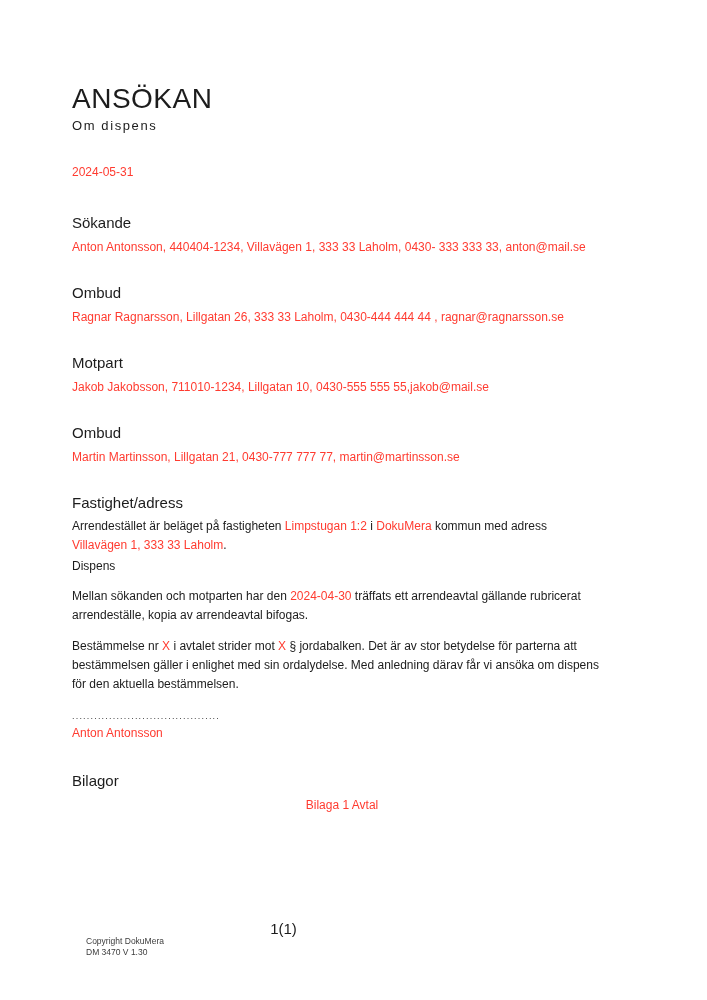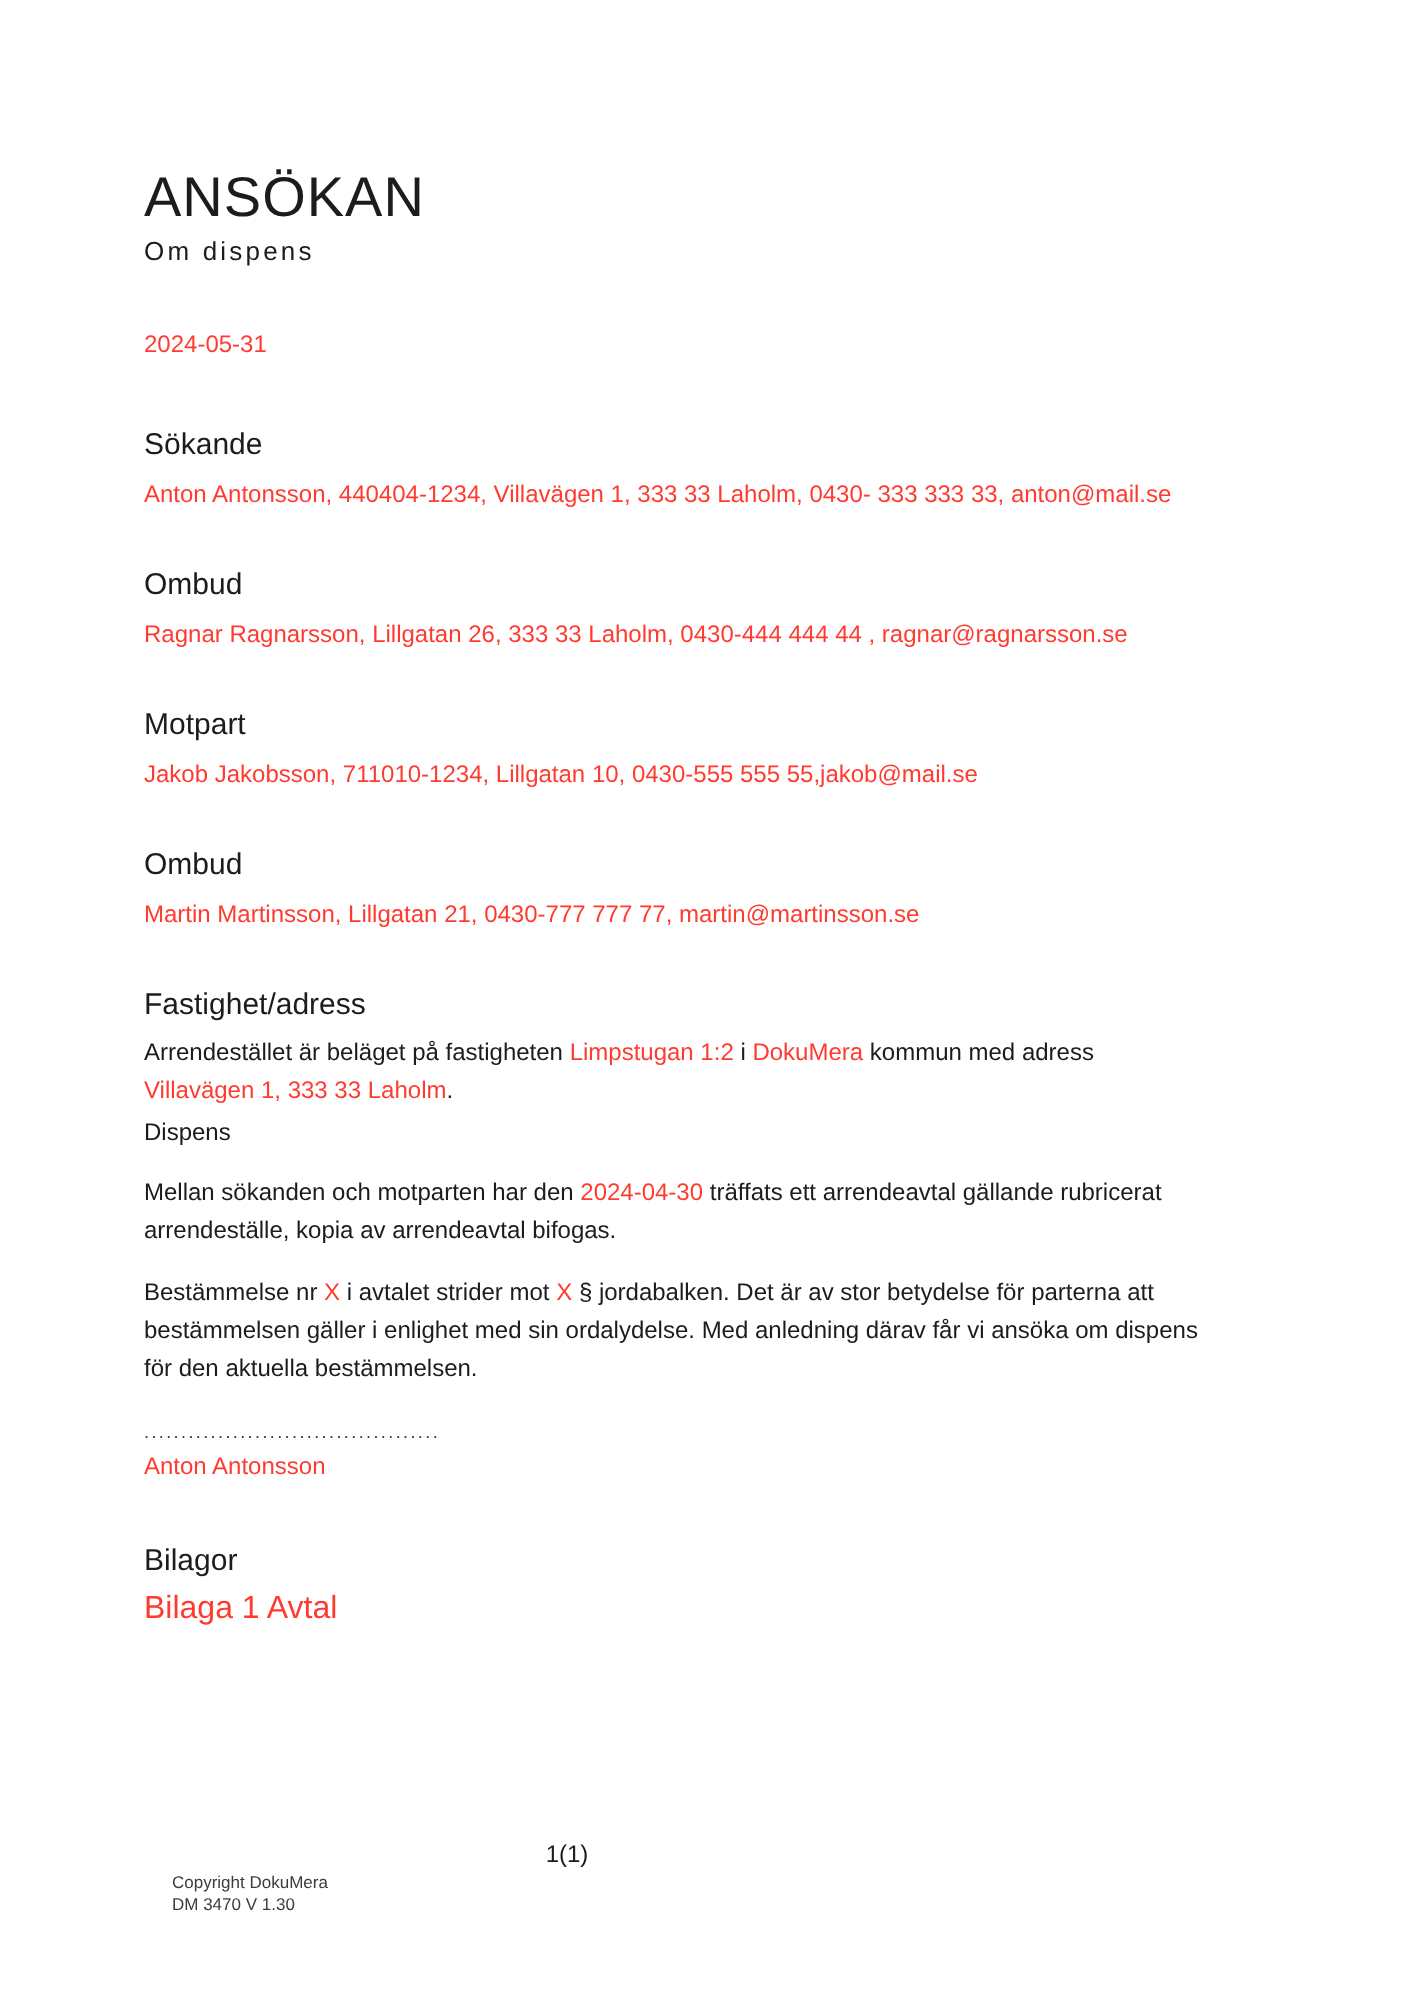--- a/index.html
+++ b/index.html
@@ -95,30 +95,31 @@
     color: #3a3a3a;
   }
   .signature-name {
     margin-top: 5px;
     font-size: 12px;
     line-height: 16px;
   }
   .mt-bilagor { margin-top: 30px; }
   .bilagor-value {
     margin-top: 6px;
-    font-size: 16px;
+    font-size: 12px;
     line-height: 16px;
+    text-align: center;
   }
   .page-number {
     position: absolute;
     left: 0;
     top: 920px;
     width: 567px;
     text-align: center;
-    font-size: 12px;
+    font-size: 15px;
     color: #1c1c1c;
   }
   .copyright {
     position: absolute;
     left: 86px;
     top: 936px;
     font-size: 8.5px;
     line-height: 11px;
     color: #3c3c3c;
   }

